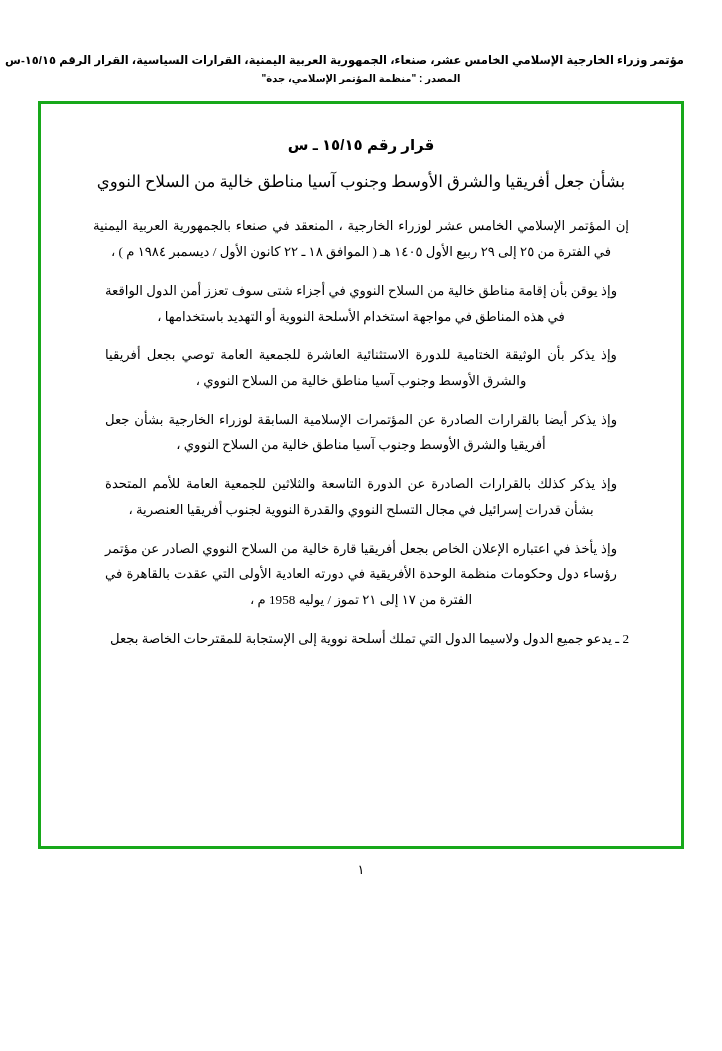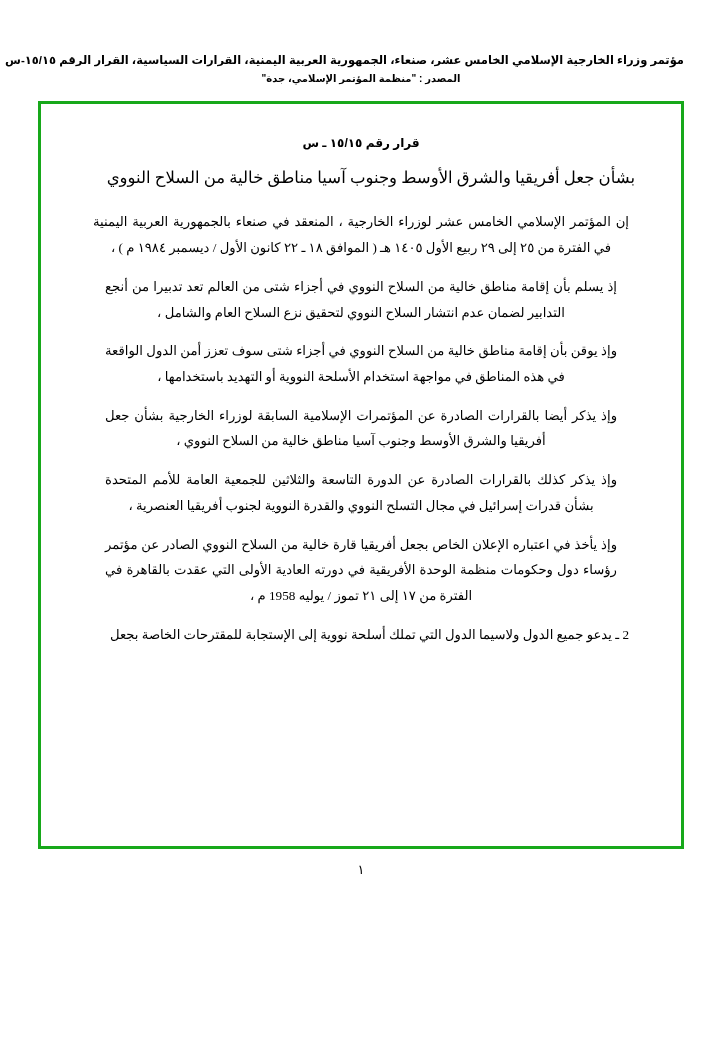--- a/index.html
+++ b/index.html
@@ -47,26 +47,26 @@
     flex: 1 1 auto;
     box-sizing: border-box;
     padding: 26px 46px 20px 46px;
     direction: rtl;
     position: relative;
   }
   .doc-number {
     text-align: center;
     font-family: "Liberation Sans", "DejaVu Sans", sans-serif;
     font-weight: bold;
-    font-size: 12px;
+    font-size: 15px;
     margin-top: 6px;
     margin-bottom: 14px;
   }
   .doc-title {
-    text-align: right;
+    text-align: center;
     font-size: 16.5px;
     line-height: 1.65;
     margin-bottom: 18px;
   }
   .para {
     font-size: 13.2px;
     line-height: 1.95;
     text-align: justify;
     text-align-last: center;
     margin: 0 0 13px 0;
@@ -95,22 +95,22 @@
     <div class="header-line2">المصدر : "منظمة المؤتمر الإسلامي، جدة"</div>
   </div>
 
   <div class="frame">
 
     <div class="doc-number">قرار رقم ١٥/١٥ ـ س</div>
 
     <div class="doc-title">بشأن جعل أفريقيا والشرق الأوسط وجنوب آسيا مناطق خالية من السلاح النووي</div>
 
     <p class="para">إن المؤتمر الإسلامي الخامس عشر لوزراء الخارجية ، المنعقد في صنعاء بالجمهورية العربية اليمنية في الفترة من ٢٥ إلى ٢٩ ربيع الأول ١٤٠٥ هـ ( الموافق ١٨ ـ ٢٢ كانون الأول / ديسمبر ١٩٨٤ م ) ،</p>
-    <p class="para indent-block">إذ يسلم بأن إقامة مناطق خالية من السلاح النووي في أجزاء شتى من العالم تعد تدبيرا من أنجع التدابير لضمان عدم انتشار السلاح النووي لتحقيق نزع السلاح العام والشامل ،</p>
     <p class="para indent-block">وإذ يوقن بأن إقامة مناطق خالية من السلاح النووي في أجزاء شتى سوف تعزز أمن الدول الواقعة في هذه المناطق في مواجهة استخدام الأسلحة النووية أو التهديد باستخدامها ،</p>
+    <p class="para indent-block">وإذ يذكر بأن الوثيقة الختامية للدورة الاستثنائية العاشرة للجمعية العامة توصي بجعل أفريقيا والشرق الأوسط وجنوب آسيا مناطق خالية من السلاح النووي ،</p>
     <p class="para indent-block">وإذ يذكر أيضا بالقرارات الصادرة عن المؤتمرات الإسلامية السابقة لوزراء الخارجية بشأن جعل أفريقيا والشرق الأوسط وجنوب آسيا مناطق خالية من السلاح النووي ،</p>
     <p class="para indent-block">وإذ يذكر كذلك بالقرارات الصادرة عن الدورة التاسعة والثلاثين للجمعية العامة للأمم المتحدة بشأن قدرات إسرائيل في مجال التسلح النووي والقدرة النووية لجنوب أفريقيا العنصرية ،</p>
     <p class="para indent-block">وإذ يأخذ في اعتباره الإعلان الخاص بجعل أفريقيا قارة خالية من السلاح النووي الصادر عن مؤتمر رؤساء دول وحكومات منظمة الوحدة الأفريقية في دورته العادية الأولى التي عقدت بالقاهرة في الفترة من ١٧ إلى ٢١ تموز / يوليه 1958 م ،</p>
 
     <p class="para final">2 ـ يدعو جميع الدول ولاسيما الدول التي تملك أسلحة نووية إلى الإستجابة للمقترحات الخاصة بجعل</p>
 
   </div>
 
   <div class="footer">١</div>
 

